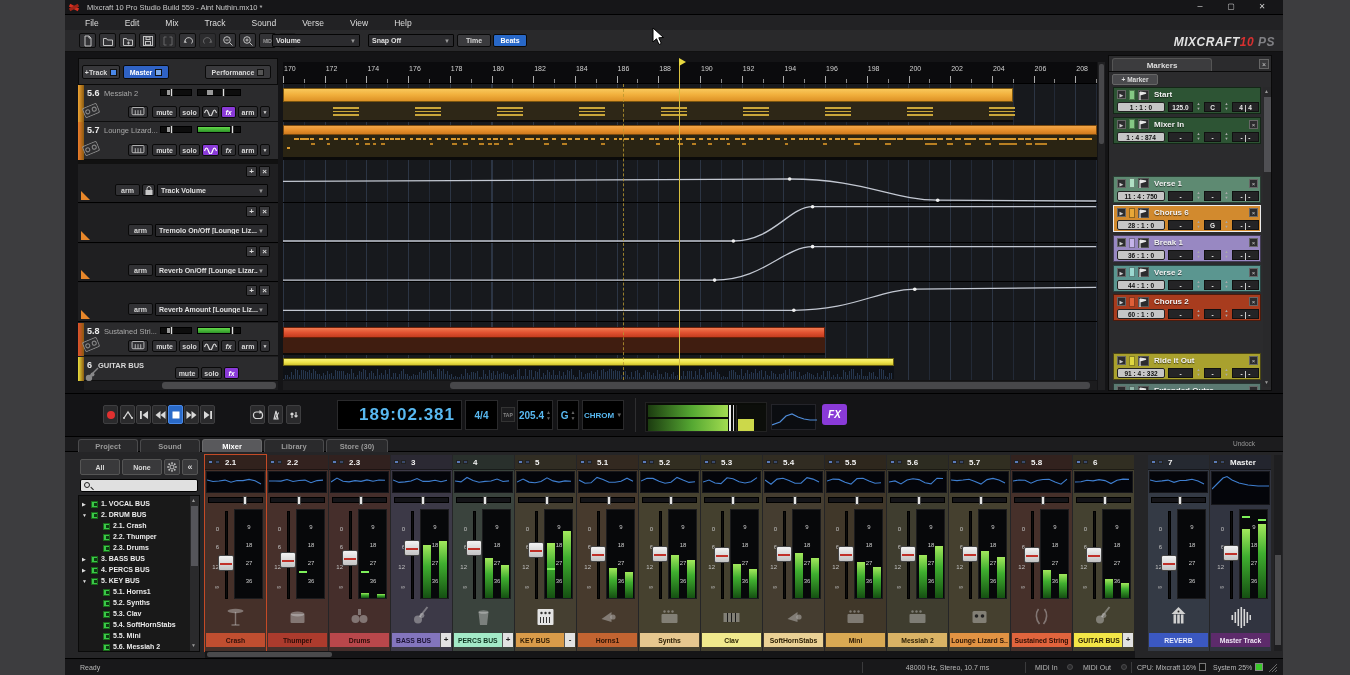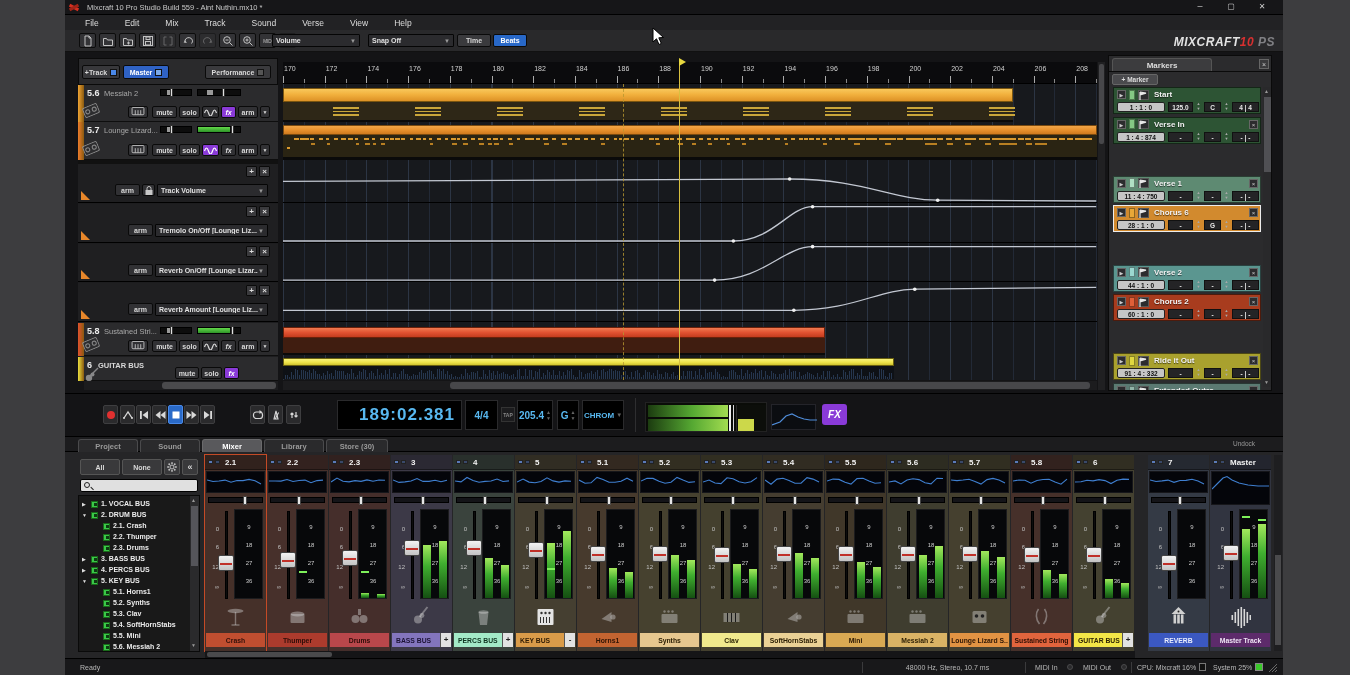--- a/index.html
+++ b/index.html
@@ -968,21 +968,21 @@
           <div style="position: absolute; left: 118px; top: 14px; width: 27px; height: 10px; background: rgb(36, 36, 38); border: 1px solid rgb(17, 17, 17); color: rgb(232, 232, 232); font: bold 6.5px / 9px &quot;Liberation Sans&quot;, sans-serif; text-align: center;">4 | 4</div>
         </div>
         <div style="position: absolute; left: 4px; top: 60.6px; width: 148px; height: 27px; background: rgb(45, 84, 52); border: 1px solid rgba(0, 0, 0, 0.55);">
           <div style="position: absolute; left: 3px; top: 2px; width: 9px; height: 9px; background: rgb(44, 44, 46); border: 1px solid rgb(102, 102, 102); color: rgb(204, 204, 204); font-size: 5px; text-align: center; line-height: 9px;">▶</div>
           <div style="position: absolute; left: 15px; top: 1.5px; width: 6px; height: 10px; background: rgb(132, 200, 132); border: 1px solid rgba(0, 0, 0, 0.4);"></div>
           <div style="position: absolute; left: 24px; top: 1.5px; width: 11px; height: 10px; background: rgb(44, 44, 46); border: 1px solid rgb(85, 85, 85);">
             <svg width="8" height="10" viewBox="0 0 8 10">
               <path d="M1,9 V1 M1,1 L7,2.2 L1,3.8" stroke="#e8e8e8" stroke-width="1.2" fill="#e8e8e8"></path>
             </svg>
           </div>
-          <div style="position: absolute; left: 40px; top: 2px; font: bold 8px &quot;Liberation Sans&quot;, sans-serif; color: rgb(242, 242, 242); text-shadow: rgba(0, 0, 0, 0.6) 0px 1px 1px;">Verse In</div>
+          <div style="position: absolute; left: 40px; top: 2px; font: bold 8px &quot;Liberation Sans&quot;, sans-serif; color: rgb(242, 242, 242); text-shadow: rgba(0, 0, 0, 0.6) 0px 1px 1px;">Mixer In</div>
           <div style="position: absolute; left: 135px; top: 2px; width: 9px; height: 9px; background: rgb(44, 44, 46); border: 1px solid rgb(102, 102, 102); color: rgb(204, 204, 204); font-size: 6px; text-align: center; line-height: 8px;">×</div>
           <div style="position: absolute; left: 3px; top: 14px; width: 48px; height: 10px; background: rgb(198, 198, 198); border: 1px solid rgb(34, 34, 34); color: rgb(17, 17, 17); font: bold 6.5px / 9px &quot;Liberation Sans&quot;, sans-serif; text-align: center; border-radius: 2px;">1 : 4 : 874</div>
           <div style="position: absolute; left: 54px; top: 14px; width: 25px; height: 10px; background: rgb(36, 36, 38); border: 1px solid rgb(17, 17, 17); color: rgb(232, 232, 232); font: bold 6.5px / 9px &quot;Liberation Sans&quot;, sans-serif; text-align: center;">-</div>
           <div style="position: absolute; left: 81px; top: 13px; width: 7px; height: 12px; color: rgb(170, 170, 170); font-size: 4px; line-height: 5px; text-align: center; white-space: pre;">▲
 ▼</div>
           <div style="position: absolute; left: 90px; top: 14px; width: 17px; height: 10px; background: rgb(36, 36, 38); border: 1px solid rgb(17, 17, 17); color: rgb(232, 232, 232); font: bold 6.5px / 9px &quot;Liberation Sans&quot;, sans-serif; text-align: center;">-</div>
           <div style="position: absolute; left: 109px; top: 13px; width: 7px; height: 12px; color: rgb(170, 170, 170); font-size: 4px; line-height: 5px; text-align: center; white-space: pre;">▲
 ▼</div>
           <div style="position: absolute; left: 118px; top: 14px; width: 27px; height: 10px; background: rgb(36, 36, 38); border: 1px solid rgb(17, 17, 17); color: rgb(232, 232, 232); font: bold 6.5px / 9px &quot;Liberation Sans&quot;, sans-serif; text-align: center;">- | -</div>
         </div>
@@ -1013,20 +1013,39 @@
               <path d="M1,9 V1 M1,1 L7,2.2 L1,3.8" stroke="#e8e8e8" stroke-width="1.2" fill="#e8e8e8"></path>
             </svg>
           </div>
           <div style="position: absolute; left: 40px; top: 2px; font: bold 8px &quot;Liberation Sans&quot;, sans-serif; color: rgb(242, 242, 242); text-shadow: rgba(0, 0, 0, 0.6) 0px 1px 1px;">Chorus 6</div>
           <div style="position: absolute; left: 135px; top: 2px; width: 9px; height: 9px; background: rgb(44, 44, 46); border: 1px solid rgb(102, 102, 102); color: rgb(204, 204, 204); font-size: 6px; text-align: center; line-height: 8px;">×</div>
           <div style="position: absolute; left: 3px; top: 14px; width: 48px; height: 10px; background: rgb(198, 198, 198); border: 1px solid rgb(34, 34, 34); color: rgb(17, 17, 17); font: bold 6.5px / 9px &quot;Liberation Sans&quot;, sans-serif; text-align: center; border-radius: 2px;">28 : 1 : 0</div>
           <div style="position: absolute; left: 54px; top: 14px; width: 25px; height: 10px; background: rgb(36, 36, 38); border: 1px solid rgb(17, 17, 17); color: rgb(232, 232, 232); font: bold 6.5px / 9px &quot;Liberation Sans&quot;, sans-serif; text-align: center;">-</div>
           <div style="position: absolute; left: 81px; top: 13px; width: 7px; height: 12px; color: rgb(170, 170, 170); font-size: 4px; line-height: 5px; text-align: center; white-space: pre;">▲
 ▼</div>
           <div style="position: absolute; left: 90px; top: 14px; width: 17px; height: 10px; background: rgb(36, 36, 38); border: 1px solid rgb(17, 17, 17); color: rgb(232, 232, 232); font: bold 6.5px / 9px &quot;Liberation Sans&quot;, sans-serif; text-align: center;">G</div>
+          <div style="position: absolute; left: 109px; top: 13px; width: 7px; height: 12px; color: rgb(170, 170, 170); font-size: 4px; line-height: 5px; text-align: center; white-space: pre;">▲
+▼</div>
+          <div style="position: absolute; left: 118px; top: 14px; width: 27px; height: 10px; background: rgb(36, 36, 38); border: 1px solid rgb(17, 17, 17); color: rgb(232, 232, 232); font: bold 6.5px / 9px &quot;Liberation Sans&quot;, sans-serif; text-align: center;">- | -</div>
+        </div>
+        <div style="position: absolute; left: 4px; top: 179px; width: 148px; height: 27px; background: rgb(152, 136, 194); border: 1px solid rgba(0, 0, 0, 0.55);">
+          <div style="position: absolute; left: 3px; top: 2px; width: 9px; height: 9px; background: rgb(44, 44, 46); border: 1px solid rgb(102, 102, 102); color: rgb(204, 204, 204); font-size: 5px; text-align: center; line-height: 9px;">▶</div>
+          <div style="position: absolute; left: 15px; top: 1.5px; width: 6px; height: 10px; background: rgb(196, 180, 232); border: 1px solid rgba(0, 0, 0, 0.4);"></div>
+          <div style="position: absolute; left: 24px; top: 1.5px; width: 11px; height: 10px; background: rgb(44, 44, 46); border: 1px solid rgb(85, 85, 85);">
+            <svg width="8" height="10" viewBox="0 0 8 10">
+              <path d="M1,9 V1 M1,1 L7,2.2 L1,3.8" stroke="#e8e8e8" stroke-width="1.2" fill="#e8e8e8"></path>
+            </svg>
+          </div>
+          <div style="position: absolute; left: 40px; top: 2px; font: bold 8px &quot;Liberation Sans&quot;, sans-serif; color: rgb(242, 242, 242); text-shadow: rgba(0, 0, 0, 0.6) 0px 1px 1px;">Break 1</div>
+          <div style="position: absolute; left: 135px; top: 2px; width: 9px; height: 9px; background: rgb(44, 44, 46); border: 1px solid rgb(102, 102, 102); color: rgb(204, 204, 204); font-size: 6px; text-align: center; line-height: 8px;">×</div>
+          <div style="position: absolute; left: 3px; top: 14px; width: 48px; height: 10px; background: rgb(198, 198, 198); border: 1px solid rgb(34, 34, 34); color: rgb(17, 17, 17); font: bold 6.5px / 9px &quot;Liberation Sans&quot;, sans-serif; text-align: center; border-radius: 2px;">36 : 1 : 0</div>
+          <div style="position: absolute; left: 54px; top: 14px; width: 25px; height: 10px; background: rgb(36, 36, 38); border: 1px solid rgb(17, 17, 17); color: rgb(232, 232, 232); font: bold 6.5px / 9px &quot;Liberation Sans&quot;, sans-serif; text-align: center;">-</div>
+          <div style="position: absolute; left: 81px; top: 13px; width: 7px; height: 12px; color: rgb(170, 170, 170); font-size: 4px; line-height: 5px; text-align: center; white-space: pre;">▲
+▼</div>
+          <div style="position: absolute; left: 90px; top: 14px; width: 17px; height: 10px; background: rgb(36, 36, 38); border: 1px solid rgb(17, 17, 17); color: rgb(232, 232, 232); font: bold 6.5px / 9px &quot;Liberation Sans&quot;, sans-serif; text-align: center;">-</div>
           <div style="position: absolute; left: 109px; top: 13px; width: 7px; height: 12px; color: rgb(170, 170, 170); font-size: 4px; line-height: 5px; text-align: center; white-space: pre;">▲
 ▼</div>
           <div style="position: absolute; left: 118px; top: 14px; width: 27px; height: 10px; background: rgb(36, 36, 38); border: 1px solid rgb(17, 17, 17); color: rgb(232, 232, 232); font: bold 6.5px / 9px &quot;Liberation Sans&quot;, sans-serif; text-align: center;">- | -</div>
         </div>
         <div style="position: absolute; left: 4px; top: 208.6px; width: 148px; height: 27px; background: rgb(91, 150, 144); border: 1px solid rgba(0, 0, 0, 0.55);">
           <div style="position: absolute; left: 3px; top: 2px; width: 9px; height: 9px; background: rgb(44, 44, 46); border: 1px solid rgb(102, 102, 102); color: rgb(204, 204, 204); font-size: 5px; text-align: center; line-height: 9px;">▶</div>
           <div style="position: absolute; left: 15px; top: 1.5px; width: 6px; height: 10px; background: rgb(156, 216, 208); border: 1px solid rgba(0, 0, 0, 0.4);"></div>
           <div style="position: absolute; left: 24px; top: 1.5px; width: 11px; height: 10px; background: rgb(44, 44, 46); border: 1px solid rgb(85, 85, 85);">
             <svg width="8" height="10" viewBox="0 0 8 10">
               <path d="M1,9 V1 M1,1 L7,2.2 L1,3.8" stroke="#e8e8e8" stroke-width="1.2" fill="#e8e8e8"></path>

